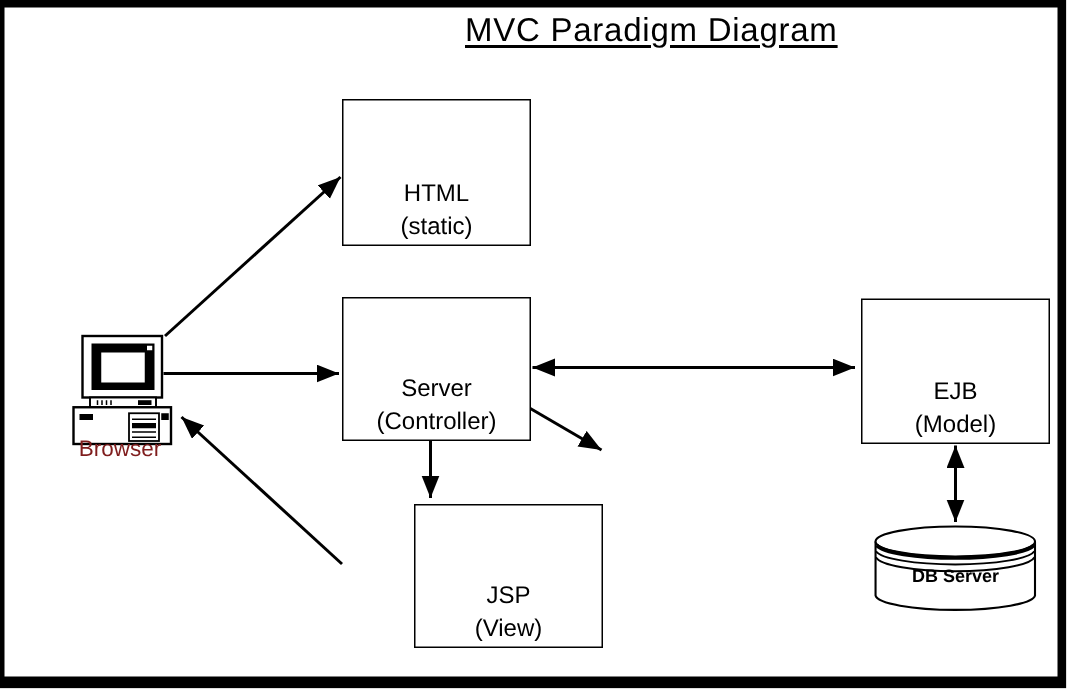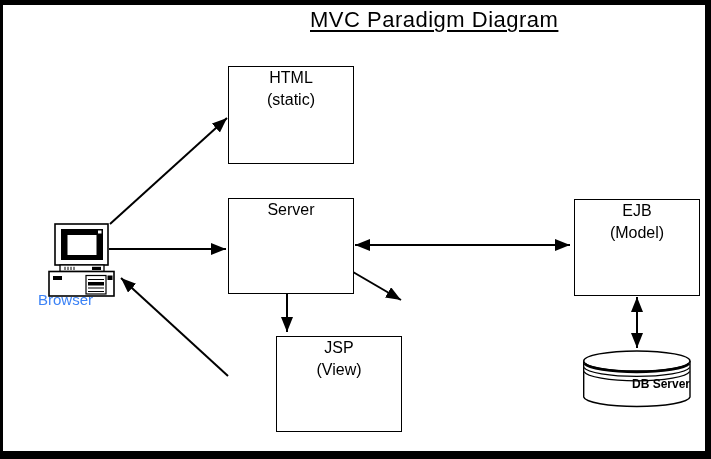--- a/index.html
+++ b/index.html
@@ -3,31 +3,31 @@
 <meta charset="utf-8">
 <style>
   html,body{margin:0;padding:0;background:#fff;font-family:"Liberation Sans","DejaVu Sans",sans-serif;}
   .canvas{position:relative;width:711px;height:459px;background:#ffffff;overflow:hidden;}
   .frame{position:absolute;left:0;top:0;right:0;bottom:0;border-style:solid;border-color:#000;
          border-width:5px 6px 8px 3px;pointer-events:none;}
   .title{position:absolute;left:310px;top:7px;width:294px;text-align:left;
          font-size:22px;letter-spacing:.5px;color:#000;text-decoration:underline;
          text-underline-offset:3px;white-space:nowrap;}
   .node{position:absolute;border:1.5px solid #000;background:#fff;display:flex;flex-direction:column;
-        align-items:center;justify-content:flex-start;text-align:center;color:#000;
+        align-items:center;justify-content:flex-end;text-align:center;color:#000;
         font-size:16px;line-height:22px;}
   .node-html{left:228px;top:66px;width:124px;height:96px;}
   .node-servlet{left:228px;top:198px;width:124px;height:94px;}
   .node-ejb{left:574px;top:199px;width:124px;height:95px;}
   .node-javabean{left:390px;top:304px;width:128px;height:94px;}
   .node-jsp{left:228px;top:336px;width:124px;height:94px;margin-left:48px;}
   .overlay{position:absolute;left:0;top:0;width:711px;height:459px;pointer-events:none;}
-  .browser-label{position:absolute;left:38px;top:291px;width:84px;text-align:left;
-                 font-size:15px;color:#3b82f6;}
-  .db-label{position:absolute;left:584px;top:377px;width:106px;text-align:right;
+  .browser-label{position:absolute;left:38px;top:291px;width:84px;text-align:center;
+                 font-size:15px;color:#7f1d1d;}
+  .db-label{position:absolute;left:584px;top:377px;width:106px;text-align:center;
             font-size:12px;font-weight:bold;color:#000;}
 </style>
 </head>
 <body>
 
 <div class="canvas">
 
   <div class="title">MVC Paradigm Diagram</div>
 
   <svg class="overlay" viewBox="0 0 711 459" xmlns="http://www.w3.org/2000/svg">
@@ -76,20 +76,21 @@
     </g>
   </svg>
 
   <div class="node node-html">
     <div>HTML</div>
     <div>(static)</div>
   </div>
 
   <div class="node node-servlet">
     <div>Server</div>
+    <div>(Controller)</div>
   </div>
 
   <div class="node node-ejb">
     <div>EJB</div>
     <div>(Model)</div>
   </div>
 
 
   <div class="node node-jsp">
     <div>JSP</div>

